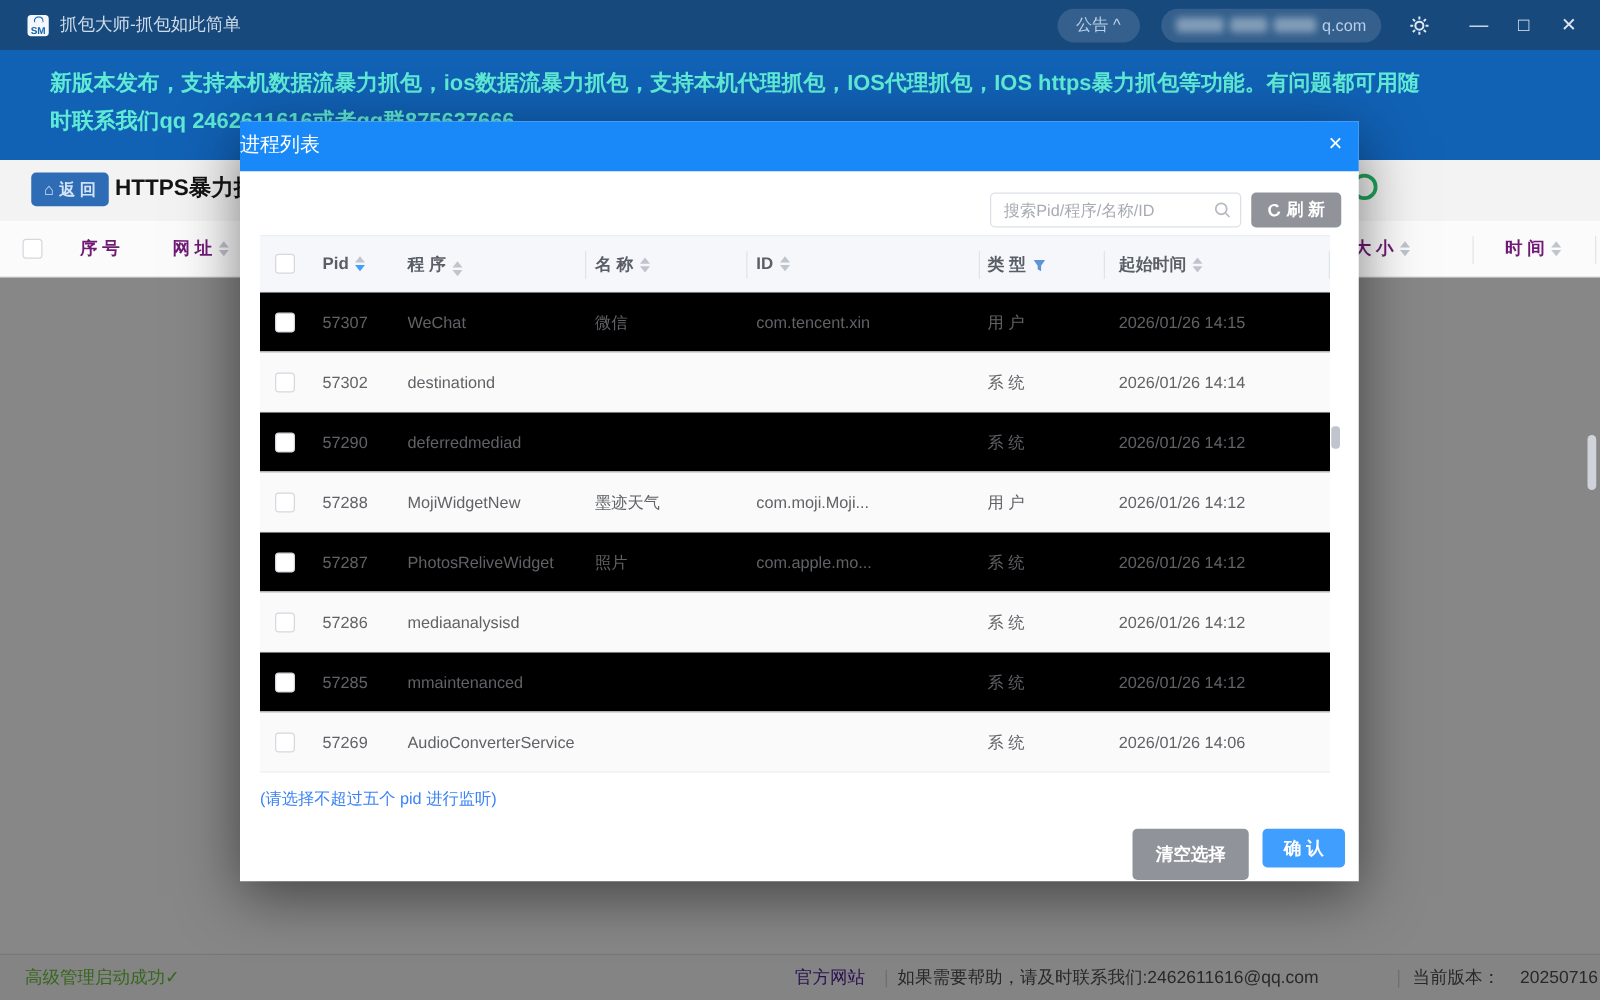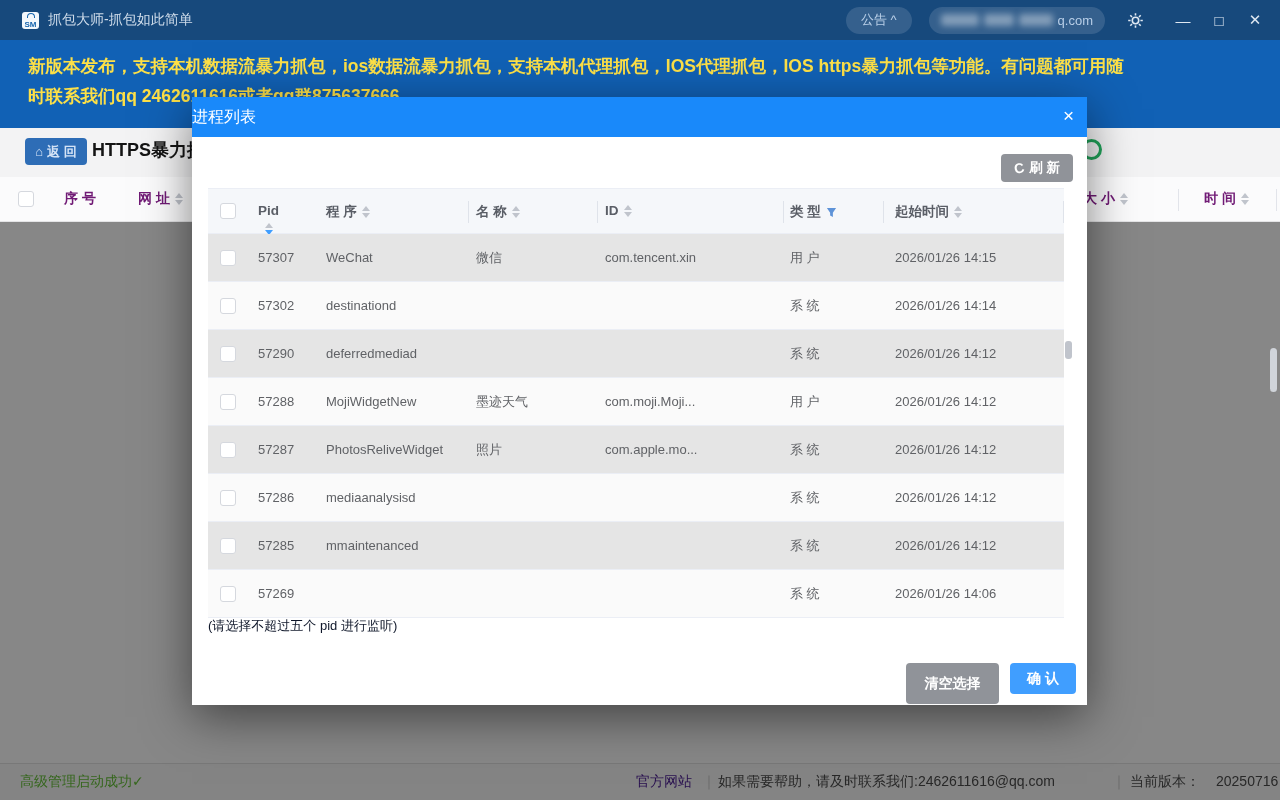--- a/index.html
+++ b/index.html
@@ -23,22 +23,22 @@
   .pill-account { margin-right:22px; padding:0 12px; }
   .blur-block { display:inline-block; height:12px; background:rgba(255,255,255,0.38);
     border-radius:3px; filter:blur(3px); margin-right:5px; }
   .gear { margin-right:26px; }
   .winbtn { color:#dfe8f2; font-size:15px; width:26px; text-align:center;
     margin-right:10px; cursor:default; }
   .winbtn.close { margin-right:12px; }
 
   
   .banner { position:absolute; left:0; top:40px; width:1280px; height:88px;
-    background:#1161b5; color:#fde047; font-weight:bold; font-size:17.5px;
-    padding:11px 40px 0 28px; line-height:30px; z-index:1; }
+    background:#1161b5; color:#5eead4; font-weight:bold; font-size:17.5px;
+    padding:11px 40px 0 40px; line-height:30px; z-index:1; }
 
   
   .toolbar { position:absolute; left:0; top:128px; width:1280px; height:49px;
     background:#f3f3f4; z-index:1; }
   .btn { display:flex; align-items:center; justify-content:center;
     border-radius:4px; color:#fff; font-weight:bold; cursor:default; }
   .back-btn { position:absolute; left:25px; top:10px; width:62px; height:27px;
     background:#2e6db6; color:#d4e3f6; font-size:13px; gap:4px; }
   .page-title { position:absolute; left:92px; top:10px; font-size:18px;
     font-weight:bold; color:#141414; white-space:nowrap; }
@@ -100,35 +100,35 @@
     background:#909399; font-size:13.5px; gap:5px; }
   .refresh-c { font-size:14px; font-weight:bold; transform:rotate(-12deg); }
 
   .mtable-header { position:absolute; left:16px; top:91px; width:856px; height:46px;
     background:#f5f7fa; border-top:1px solid #ebeef5; border-bottom:1px solid #ebeef5; }
   .mth-label { position:absolute; top:14px; font-size:13.5px; font-weight:bold;
     color:#5a5e66; display:flex; align-items:center; gap:5px; }
   .m-vline { position:absolute; width:1px; height:22px; background:#dfe3ea; top:12px; }
 
   .mrows { position:absolute; left:16px; top:137px; width:856px; }
-  .mrow { position:relative; height:48px; border-bottom:1px solid #ebeef5; background:#e5e5e5; }
+  .mrow { position:relative; height:48px; border-bottom:1px solid #ebeef5; background:#000000; }
   .mrow.alt { background:#fafafa; }
   .mcell { position:absolute; top:0; height:48px; line-height:48px; font-size:13px;
     color:#606266; white-space:nowrap; overflow:hidden; }
   .mc-check { left:12px; top:16px; }
   .mc-pid { left:50px; width:64px; }
   .mc-prog { left:118px; width:145px; }
   .mc-name { left:268px; width:125px; }
   .mc-id { left:397px; width:130px; }
   .mc-type { left:582px; width:80px; }
   .mc-time { left:687px; width:160px; }
 
   .modal-scrollthumb { position:absolute; left:873px; top:244px; width:7px; height:18px;
     background:#c0c4cc; border-radius:3px; }
-  .modal-note { position:absolute; left:16px; top:520px; font-size:13px; color:#0f172a; }
+  .modal-note { position:absolute; left:16px; top:533px; font-size:13px; color:#3b82f6; }
   .clear-btn { position:absolute; left:714px; top:566px; width:93px; height:41px;
     background:#909399; font-size:14px; }
   .confirm-btn { position:absolute; left:818px; top:566px; width:66px; height:31px;
     background:#409eff; font-size:14px; }
 </style>
 </head>
 <body>
 
 <div class="titlebar">
   <div class="app-icon">
@@ -229,35 +229,42 @@
 
 <div class="overlay"></div>
 <div class="main-scrollthumb"></div>
 
 <div class="modal">
   <div class="modal-header">
     <span>进程列表</span>
     <span class="modal-close">×</span>
   </div>
 
+  <div class="search-wrap">
+    <input class="search-input" placeholder="搜索Pid/程序/名称/ID" style="">
+    <svg class="search-icon" width="14" height="14" viewBox="0 0 14 14">
+      <circle cx="6" cy="6" r="4.4" fill="none" stroke="#b6b9c0" stroke-width="1.4"></circle>
+      <path d="M9.4 9.4 L12.6 12.6" stroke="#b6b9c0" stroke-width="1.4"></path>
+    </svg>
+  </div>
   <div class="btn refresh-btn">
     <span class="refresh-c">C</span>
     <span>刷 新</span>
   </div>
 
   <div class="mtable-header">
     <div class="checkbox abs" style="left:12px; top:14px;"></div>
-    <div class="mth-label" style="left:50px;flex-direction:column;">
+    <div class="mth-label" style="left:50px;">
       <span>Pid</span>
       <span class="carets">
           <i class="car-up"></i>
           <i class="car-down active"></i>
         </span>
     </div>
-    <div class="mth-label" style="left:118px;">
+    <div class="mth-label" style="left:118px;align-items:flex-end;">
       <span>程 序</span>
       <span class="carets">
           <i class="car-up"></i>
           <i class="car-down"></i>
         </span>
     </div>
     <div class="m-vline" style="left:260px;"></div>
     <div class="mth-label" style="left:268px;">
       <span>名 称</span>
       <span class="carets">
@@ -351,20 +358,21 @@
       <div class="mcell mc-pid">57285</div>
       <div class="mcell mc-prog">mmaintenanced</div>
       <div class="mcell mc-name"></div>
       <div class="mcell mc-id"></div>
       <div class="mcell mc-type">系 统</div>
       <div class="mcell mc-time">2026/01/26 14:12</div>
     </div>
     <div class="mrow alt">
       <div class="checkbox abs mc-check"></div>
       <div class="mcell mc-pid">57269</div>
+      <div class="mcell mc-prog">AudioConverterService</div>
       <div class="mcell mc-name"></div>
       <div class="mcell mc-id"></div>
       <div class="mcell mc-type">系 统</div>
       <div class="mcell mc-time">2026/01/26 14:06</div>
     </div>
   </div>
 
   <div class="modal-scrollthumb"></div>
   <div class="modal-note">(请选择不超过五个 pid 进行监听)</div>
   <div class="btn clear-btn">清空选择</div>

